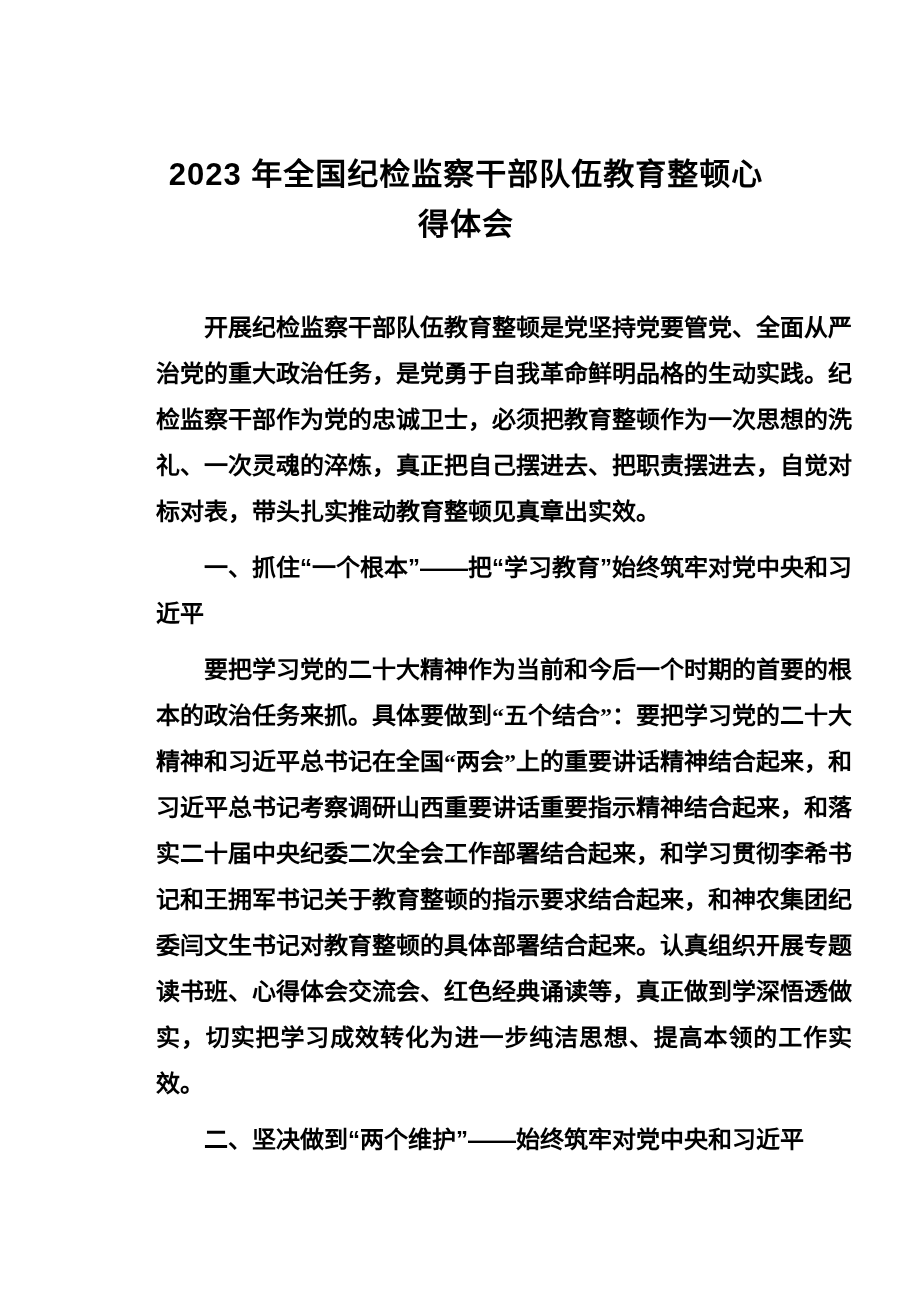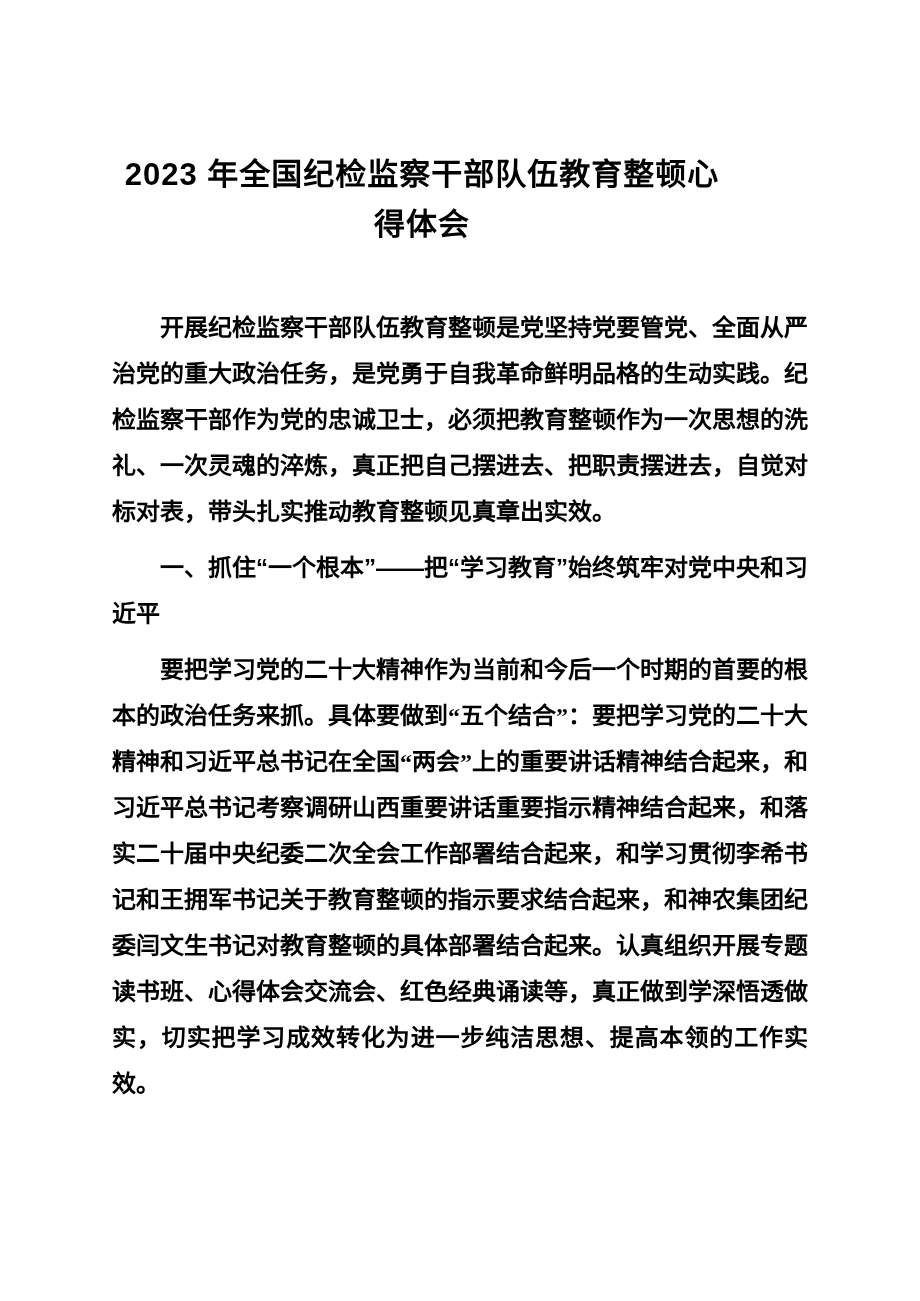--- a/index.html
+++ b/index.html
@@ -14,20 +14,21 @@
     font-family: "Liberation Serif", "DejaVu Serif", serif;
     overflow: hidden;
   }
   .page {
     box-sizing: border-box;
     width: 844px;
     height: 1301px;
     padding: 150px 112px 0 112px;
     background: #ffffff;
     overflow: hidden;
+    margin-left: 44px;
   }
   .doc-title {
     font-family: "Liberation Sans", "DejaVu Sans", sans-serif;
     font-weight: 700;
     font-size: 31px;
     line-height: 50px;
     text-align: center;
     margin: 0 0 55px 0;
     letter-spacing: 1px;
   }
@@ -58,14 +59,15 @@
 
 <div class="page">
   <h1 class="doc-title">
       <div>2023 年全国纪检监察干部队伍教育整顿心</div>
       <div>得体会</div>
     </h1>
   <div class="doc-body">
       <p class="paragraph">开展纪检监察干部队伍教育整顿是党坚持党要管党、全面从严治党的重大政治任务，是党勇于自我革命鲜明品格的生动实践。纪检监察干部作为党的忠诚卫士，必须把教育整顿作为一次思想的洗礼、一次灵魂的淬炼，真正把自己摆进去、把职责摆进去，自觉对标对表，带头扎实推动教育整顿见真章出实效。</p>
       <h2 class="heading">一、抓住“一个根本”——把“学习教育”始终筑牢对党中央和习近平</h2>
       <p class="paragraph">要把学习党的二十大精神作为当前和今后一个时期的首要的根本的政治任务来抓。具体要做到“五个结合”：要把学习党的二十大精神和习近平总书记在全国“两会”上的重要讲话精神结合起来，和习近平总书记考察调研山西重要讲话重要指示精神结合起来，和落实二十届中央纪委二次全会工作部署结合起来，和学习贯彻李希书记和王拥军书记关于教育整顿的指示要求结合起来，和神农集团纪委闫文生书记对教育整顿的具体部署结合起来。认真组织开展专题读书班、心得体会交流会、红色经典诵读等，真正做到学深悟透做实，切实把学习成效转化为进一步纯洁思想、提高本领的工作实效。</p>
+      <h2 class="heading">二、坚决做到“两个维护”——始终筑牢对党中央和习近平</h2>
     </div>
 </div>
 
 </body></html>

